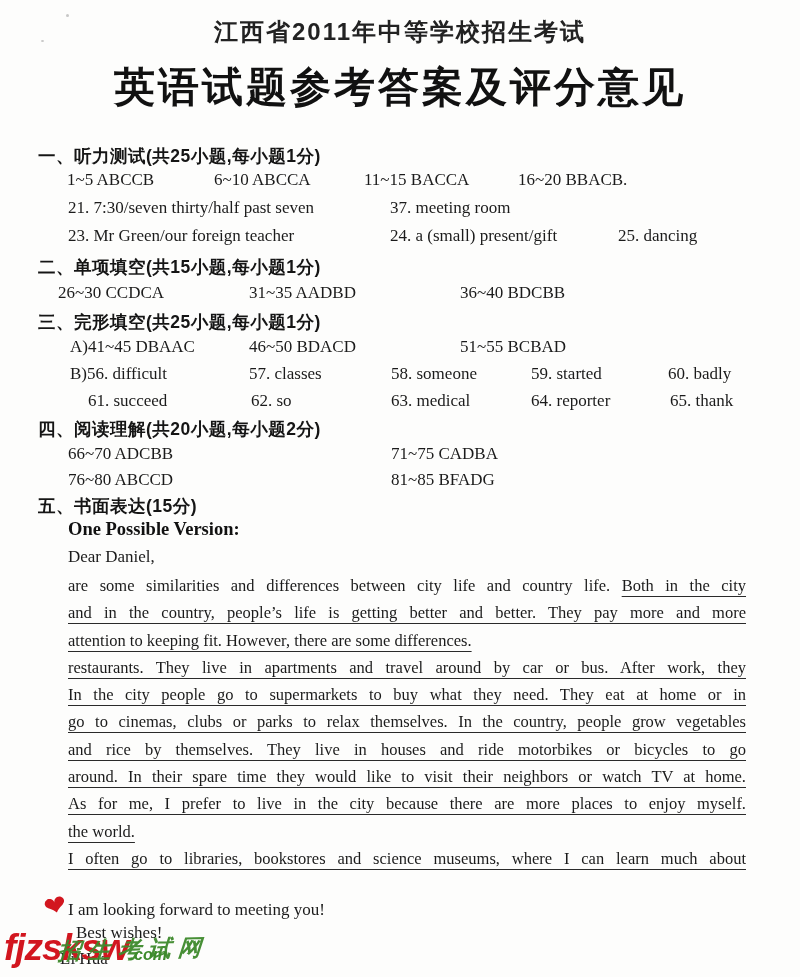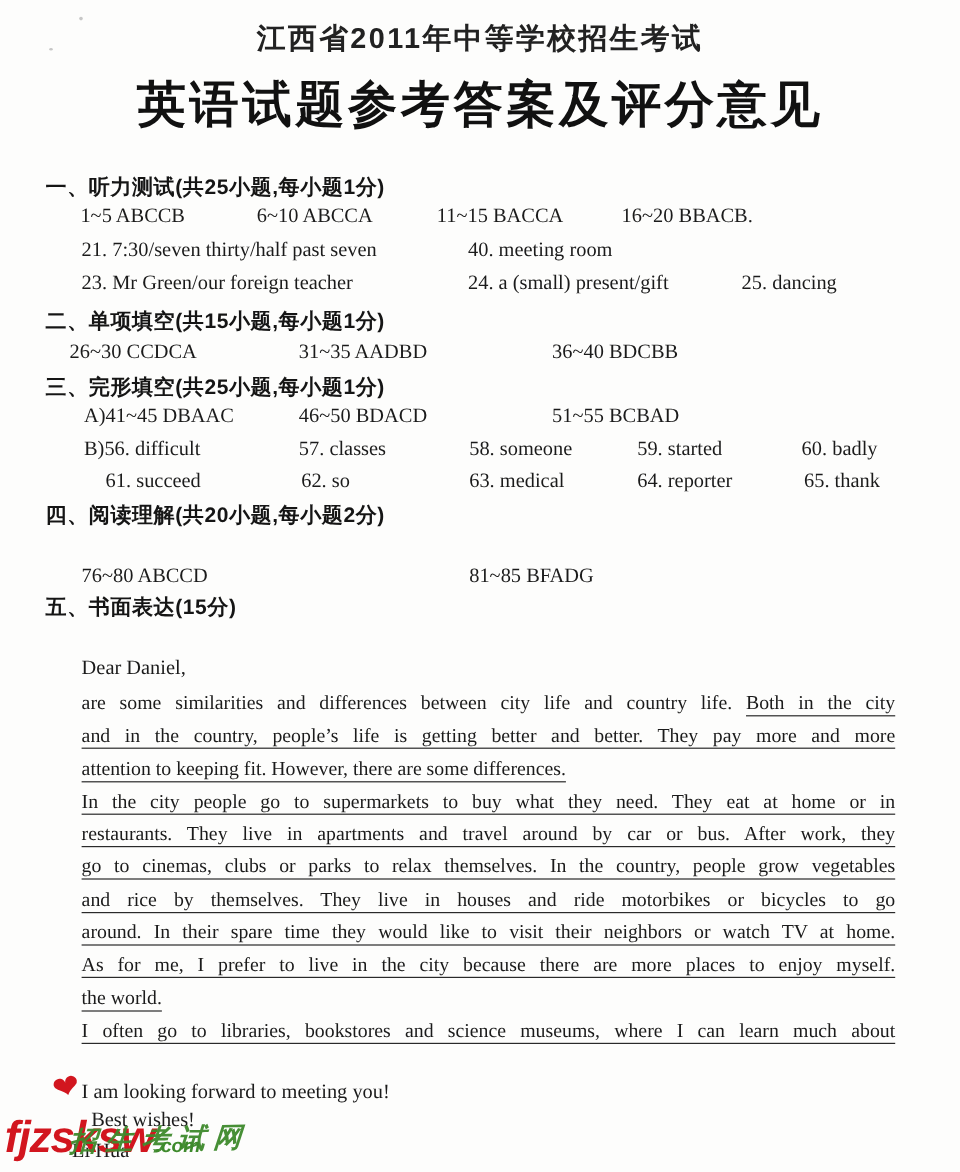--- a/index.html
+++ b/index.html
@@ -75,21 +75,21 @@
 
   <div class="abs sec-header" style="top:144px">一、听力测试(共25小题,每小题1分)</div>
   <div class="abs row" style="top:170px">
     <span class="cell" style="left:67px">1~5 ABCCB</span>
     <span class="cell" style="left:214px">6~10 ABCCA</span>
     <span class="cell" style="left:364px">11~15 BACCA</span>
     <span class="cell" style="left:518px">16~20 BBACB.</span>
   </div>
   <div class="abs row" style="top:198px">
     <span class="cell" style="left:68px">21. 7:30/seven thirty/half past seven</span>
-    <span class="cell" style="left:390px">40. meeting room</span>
+    <span class="cell" style="left:390px">37. meeting room</span>
   </div>
   <div class="abs row" style="top:226px">
     <span class="cell" style="left:68px">23. Mr Green/our foreign teacher</span>
     <span class="cell" style="left:390px">24. a (small) present/gift</span>
     <span class="cell" style="left:618px">25. dancing</span>
   </div>
 
   <div class="abs sec-header" style="top:255px">二、单项填空(共15小题,每小题1分)</div>
   <div class="abs row" style="top:283px">
     <span class="cell" style="left:58px">26~30 CCDCA</span>
@@ -112,34 +112,39 @@
   </div>
   <div class="abs row" style="top:391px">
     <span class="cell" style="left:88px">61. succeed</span>
     <span class="cell" style="left:251px">62. so</span>
     <span class="cell" style="left:391px">63. medical</span>
     <span class="cell" style="left:531px">64. reporter</span>
     <span class="cell" style="left:670px">65. thank</span>
   </div>
 
   <div class="abs sec-header" style="top:417px">四、阅读理解(共20小题,每小题2分)</div>
+  <div class="abs row" style="top:444px">
+    <span class="cell" style="left:68px">66~70 ADCBB</span>
+    <span class="cell" style="left:391px">71~75 CADBA</span>
+  </div>
   <div class="abs row" style="top:470px">
     <span class="cell" style="left:68px">76~80 ABCCD</span>
     <span class="cell" style="left:391px">81~85 BFADG</span>
   </div>
 
   <div class="abs sec-header" style="top:494px">五、书面表达(15分)</div>
+  <div class="abs version-label">One Possible Version:</div>
   <div class="abs plainline" style="left:68px; top:547px">Dear Daniel,</div>
 
   <div class="abs essay">
     <div class="essay-line just"><span>are some similarities and differences between city life and country life. </span><span class="u">Both in the city</span></div>
     <div class="essay-line just"><span class="u">and in the country, people’s life is getting better and better. They pay more and more</span></div>
     <div class="essay-line"><span class="u">attention to keeping fit. However, there are some differences.</span></div>
+    <div class="essay-line just"><span class="u">restaurants. They live in apartments and travel around by car or bus. After work, they</span></div>
     <div class="essay-line just"><span class="u">In the city people go to supermarkets to buy what they need. They eat at home or in</span></div>
-    <div class="essay-line just"><span class="u">restaurants. They live in apartments and travel around by car or bus. After work, they</span></div>
     <div class="essay-line just"><span class="u">go to cinemas, clubs or parks to relax themselves. In the country, people grow vegetables</span></div>
     <div class="essay-line just"><span class="u">and rice by themselves. They live in houses and ride motorbikes or bicycles to go</span></div>
     <div class="essay-line just"><span class="u">around. In their spare time they would like to visit their neighbors or watch TV at home.</span></div>
     <div class="essay-line just"><span class="u">As for me, I prefer to live in the city because there are more places to enjoy myself.</span></div>
     <div class="essay-line"><span class="u">the world.</span></div>
     <div class="essay-line just"><span class="u">I often go to libraries, bookstores and science museums, where I can learn much about</span></div>
   </div>
 
   <div class="abs plainline" style="left:68px; top:900px">I am looking forward to meeting you!</div>
   <div class="abs plainline" style="left:76px; top:923px">Best wishes!</div>

